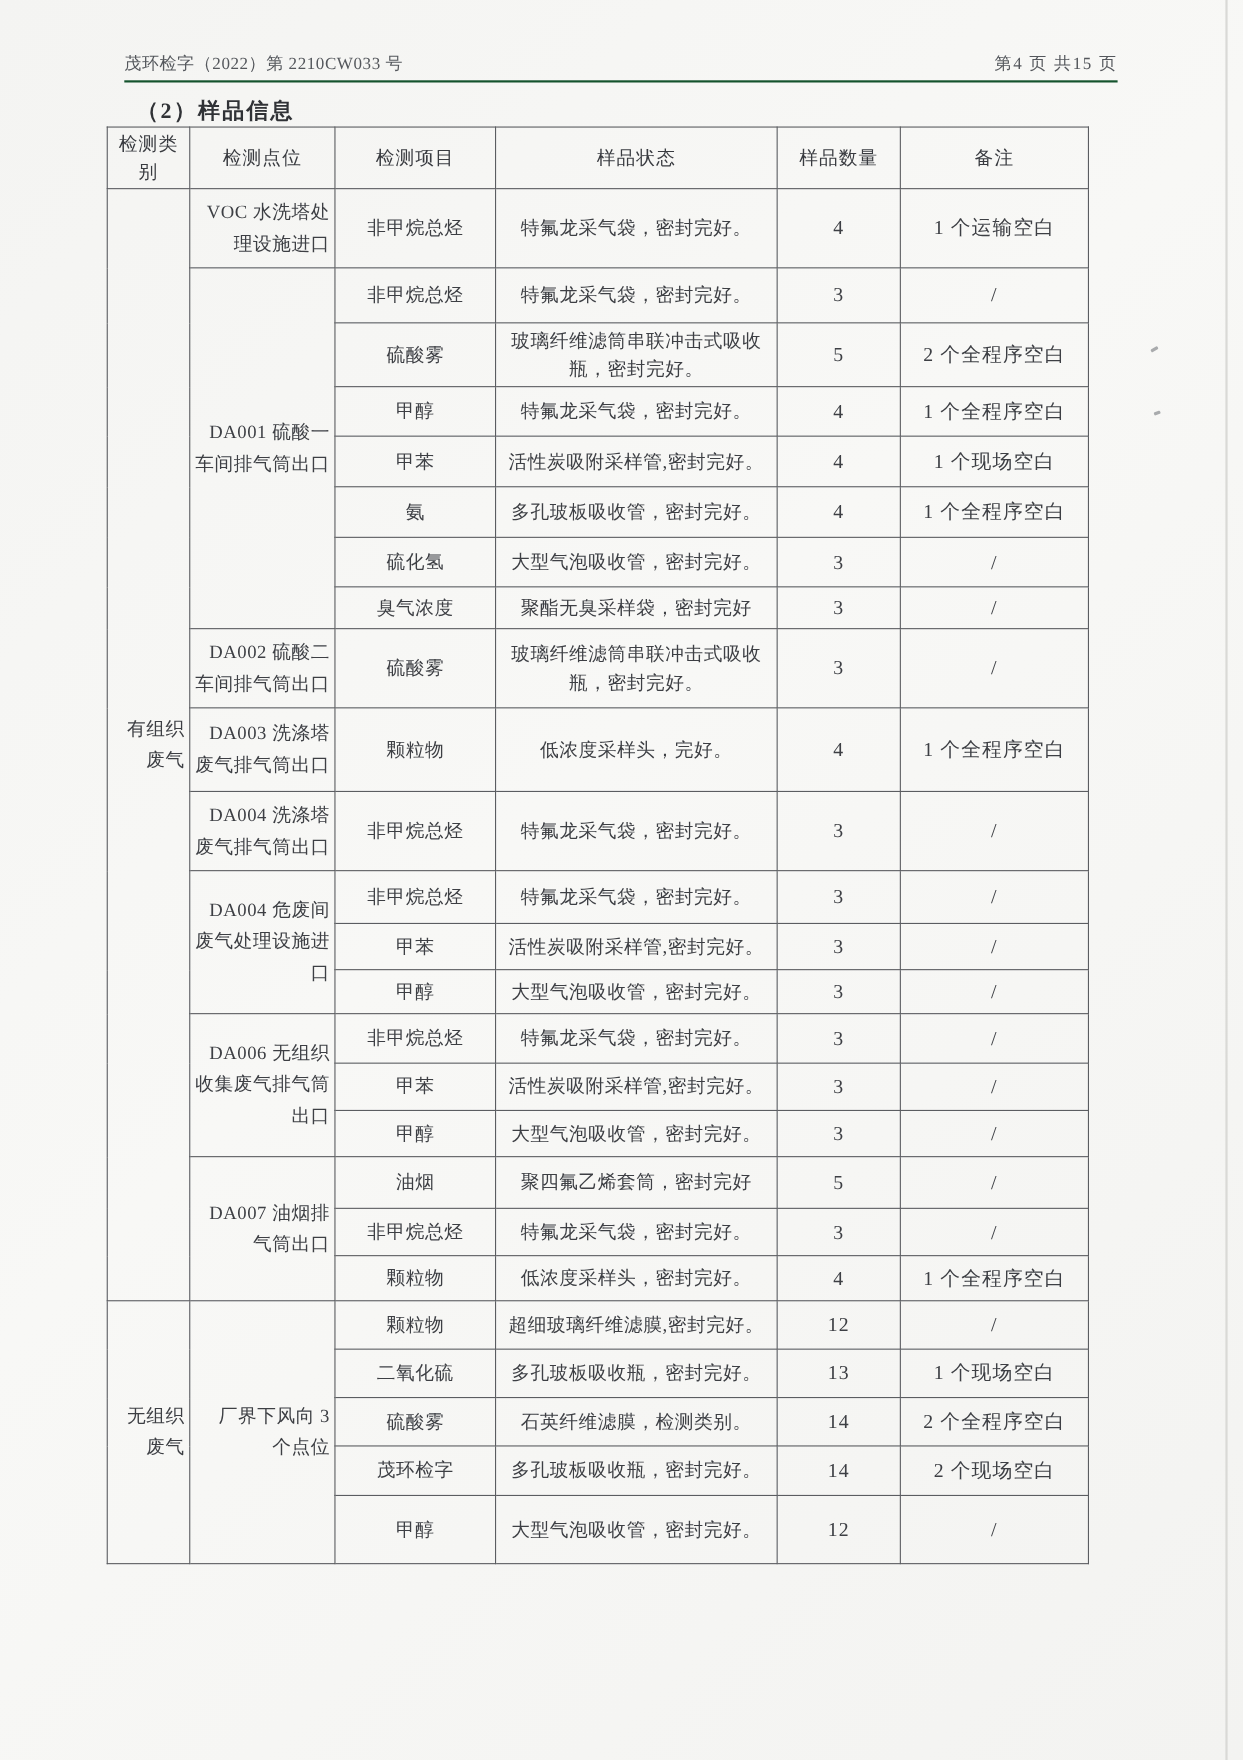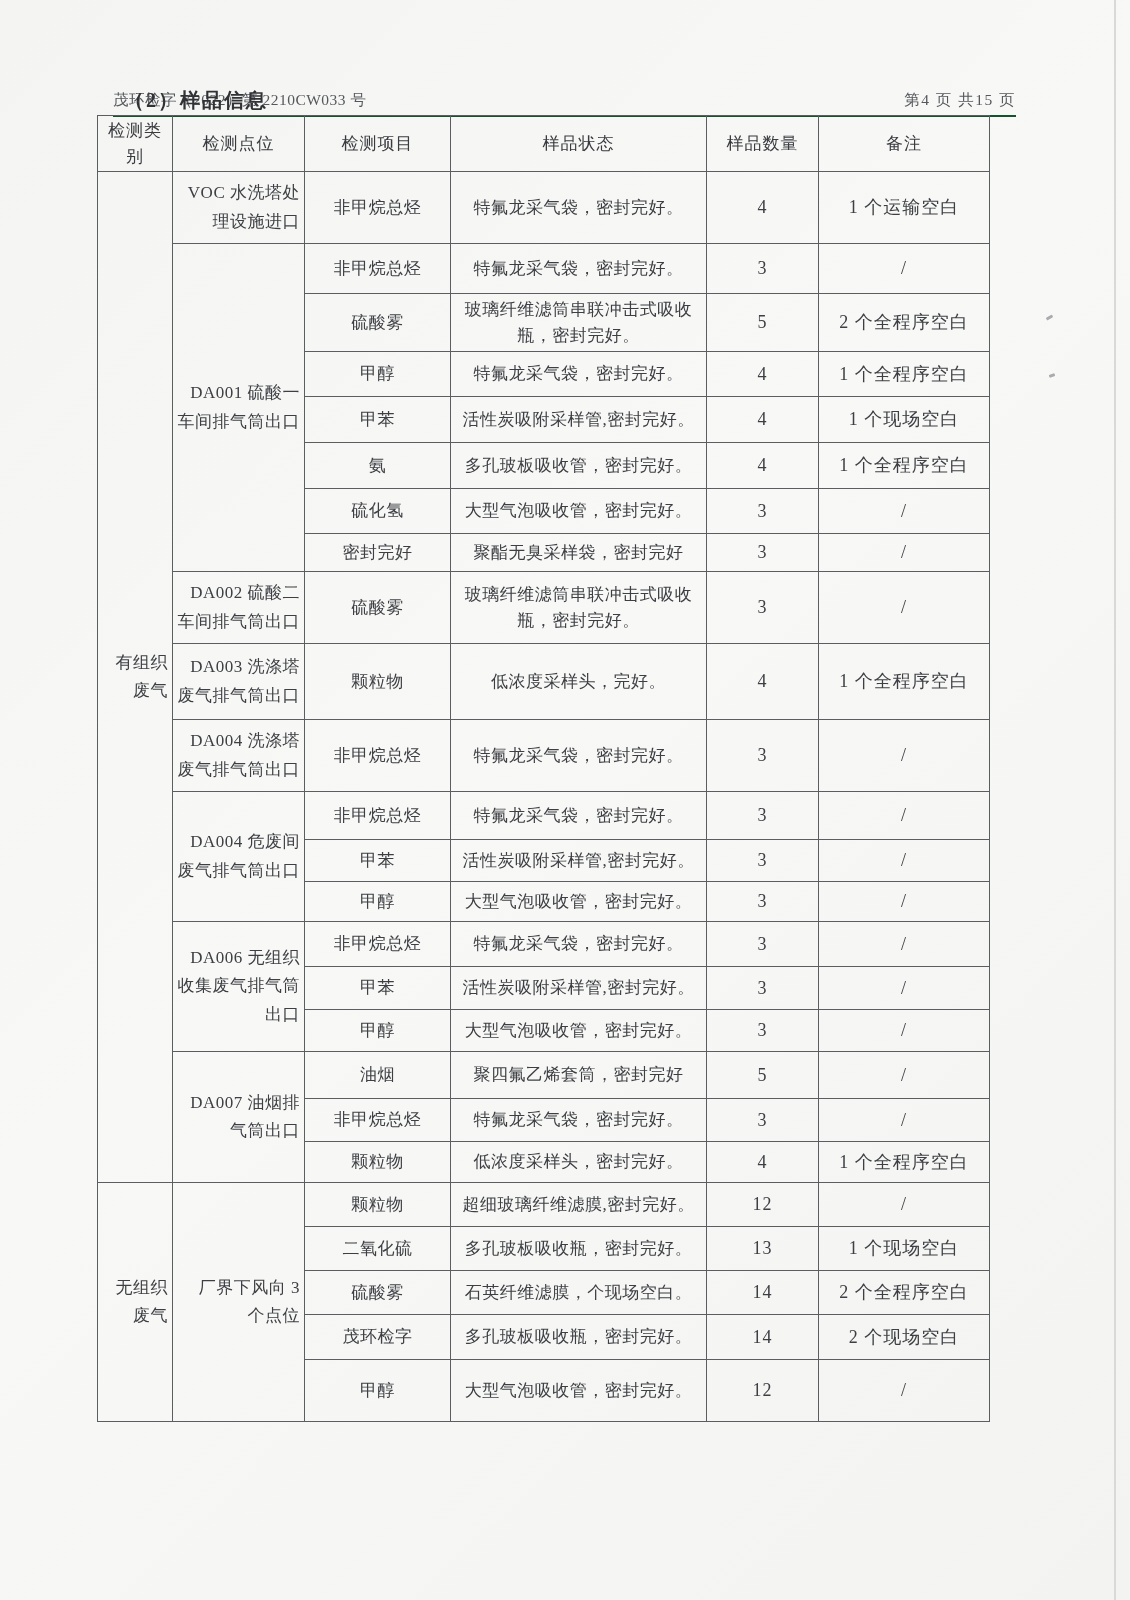--- a/index.html
+++ b/index.html
@@ -19,21 +19,21 @@
   .speck1{ left:1046px; top:316px; width:7px; height:3px; transform:rotate(-30deg); }
   .speck2{ left:1049px; top:374px; width:6px; height:3px; transform:rotate(-20deg); }
 
   
   .runhead{
     position:absolute; left:113px; top:48px; width:903px;
     display:flex; justify-content:space-between; align-items:flex-end;
     border-bottom:2px solid #14532d; padding-bottom:4px;
     font-size:15.5px; color:#54575c; letter-spacing:0.5px;
   }
-  .runhead .right{ letter-spacing:1.5px;margin-top:42px; }
+  .runhead .right{ letter-spacing:1.5px; }
 
   .sec-title{
     position:absolute; left:124px; top:87px;
     font-size:20px; font-weight:bold; color:#303236; letter-spacing:2px;text-align:center;
   }
 
   table.sample{
     position:absolute; left:97px; top:115px;
     width:892px; border-collapse:collapse; table-layout:fixed;
   }
@@ -135,21 +135,21 @@
         <td class="qty">4</td>
         <td class="note">1 个全程序空白</td>
       </tr>
       <tr class="h45">
         <td>硫化氢</td>
         <td>大型气泡吸收管，密封完好。</td>
         <td class="qty">3</td>
         <td class="note">/</td>
       </tr>
       <tr class="h38">
-        <td>密封完好</td>
+        <td>臭气浓度</td>
         <td>聚酯无臭采样袋，密封完好</td>
         <td class="qty">3</td>
         <td class="note">/</td>
       </tr>
       <tr class="h72">
         <td class="point">DA002 硫酸二车间排气筒出口</td>
         <td>硫酸雾</td>
         <td>玻璃纤维滤筒串联冲击式吸收瓶，密封完好。</td>
         <td class="qty">3</td>
         <td class="note">/</td>
@@ -162,21 +162,21 @@
         <td class="note">1 个全程序空白</td>
       </tr>
       <tr class="h72">
         <td class="point">DA004 洗涤塔废气排气筒出口</td>
         <td>非甲烷总烃</td>
         <td>特氟龙采气袋，密封完好。</td>
         <td class="qty">3</td>
         <td class="note">/</td>
       </tr>
       <tr class="h48">
-        <td class="point" rowspan="3">DA004 危废间废气排气筒出口</td>
+        <td class="point" rowspan="3">DA004 危废间废气处理设施进口</td>
         <td>非甲烷总烃</td>
         <td>特氟龙采气袋，密封完好。</td>
         <td class="qty">3</td>
         <td class="note">/</td>
       </tr>
       <tr class="h42">
         <td>甲苯</td>
         <td>活性炭吸附采样管,密封完好。</td>
         <td class="qty">3</td>
         <td class="note">/</td>
@@ -234,21 +234,21 @@
         <td class="note">/</td>
       </tr>
       <tr class="h44">
         <td>二氧化硫</td>
         <td>多孔玻板吸收瓶，密封完好。</td>
         <td class="qty">13</td>
         <td class="note">1 个现场空白</td>
       </tr>
       <tr class="h44">
         <td>硫酸雾</td>
-        <td>石英纤维滤膜，个现场空白。</td>
+        <td>石英纤维滤膜，检测类别。</td>
         <td class="qty">14</td>
         <td class="note">2 个全程序空白</td>
       </tr>
       <tr class="h45">
         <td>茂环检字</td>
         <td>多孔玻板吸收瓶，密封完好。</td>
         <td class="qty">14</td>
         <td class="note">2 个现场空白</td>
       </tr>
       <tr class="h62">

